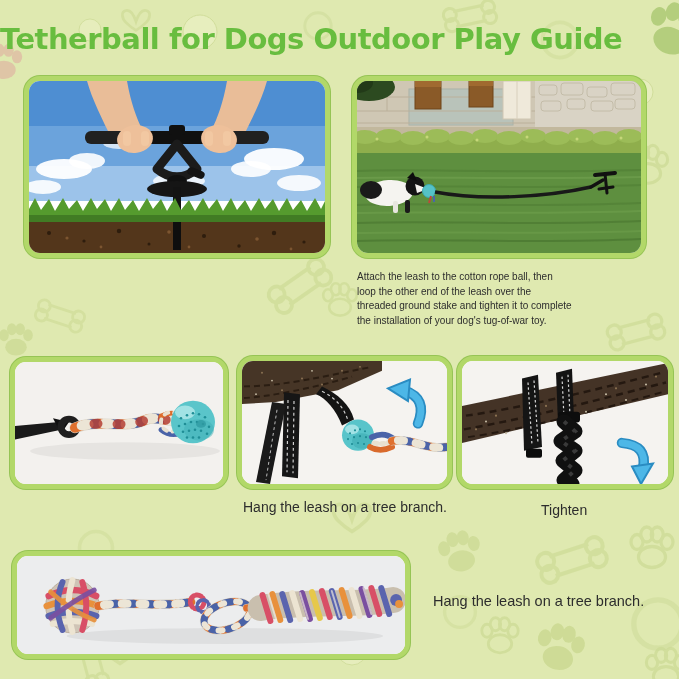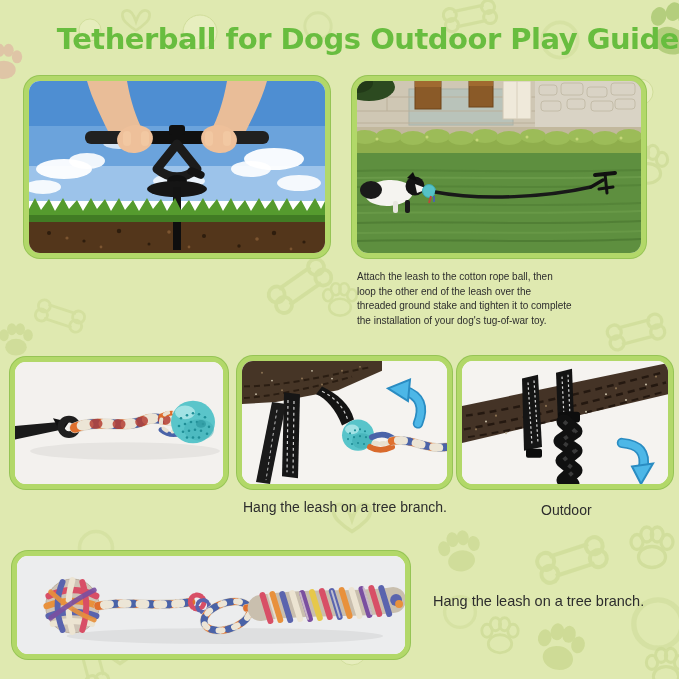--- a/index.html
+++ b/index.html
@@ -1,19 +1,19 @@
 <!DOCTYPE html>
 <html><head>
 <meta charset="utf-8">
 <style>
   *{margin:0;padding:0;box-sizing:border-box}
   html,body{width:679px;height:679px;overflow:hidden;background:#dfe9b0;font-family:"Liberation Sans",sans-serif}
   .canvas{position:relative;width:679px;height:679px;background:#dfe9b0;overflow:hidden}
   .wm{position:absolute;left:0;top:0;width:679px;height:679px;pointer-events:none}
-  .title{position:absolute;top:22px;left:0;width:100%;text-align:right;font-size:29px;font-weight:800;
+  .title{position:absolute;top:22px;left:0;width:100%;text-align:left;font-size:29px;font-weight:800;
          color:#68bd3f;letter-spacing:-0.5px;white-space:nowrap;font-family:"DejaVu Sans","Liberation Sans",sans-serif}
   .photo{position:absolute;border:5px solid #b2d869;border-radius:16px;background:#fff;overflow:hidden;
          box-shadow:0 0 0 1px #96c455}
   .photo svg{display:block;width:100%;height:100%}
   .p1{left:24px;top:76px;width:306px;height:182px}
   .p2{left:352px;top:76px;width:294px;height:182px}
   .p3{left:10px;top:357px;width:218px;height:132px}
   .p4{left:237px;top:356px;width:215px;height:133px}
   .p5{left:457px;top:356px;width:216px;height:133px}
   .p6{left:12px;top:551px;width:398px;height:108px}
@@ -422,21 +422,21 @@
       </g>
       <g>
         <path d="M160,84 Q 186,86 181,110" stroke="#2a8cc2" stroke-width="10.5" fill="none" stroke-linecap="round"></path>
         <path d="M160,84 Q 186,86 181,110" stroke="#4db7e7" stroke-width="7" fill="none" stroke-linecap="round"></path>
         <polygon points="170,108 191,105 179,126" fill="#4db7e7" stroke="#2a8cc2" stroke-width="2"></polygon>
       </g>
     </svg>
   </div>
 
   <p class="cap cap4">Hang the leash on a tree branch.</p>
-  <p class="cap cap5">Outdoor</p>
+  <p class="cap cap5">Tighten</p>
 
   <div class="photo p6">
     <svg viewBox="0 0 392 98" preserveAspectRatio="none">
       <rect x="0" y="0" width="392" height="98" fill="#ecedee"></rect>
       <ellipse cx="210" cy="80" rx="160" ry="8" fill="#000000" opacity=".06"></ellipse>
       <g fill="none" stroke-linecap="round">
         <circle cx="56" cy="50" r="27" fill="#cfc4b6" stroke="#b9ac9c" stroke-width="1"></circle>
         <path d="M32,40 Q56,28 80,40" stroke="#d84f66" stroke-width="6.5"></path>
         <path d="M30,50 Q56,40 82,50" stroke="#e8913c" stroke-width="6.5"></path>
         <path d="M32,60 Q56,52 80,60" stroke="#5a64ae" stroke-width="6.5"></path>

